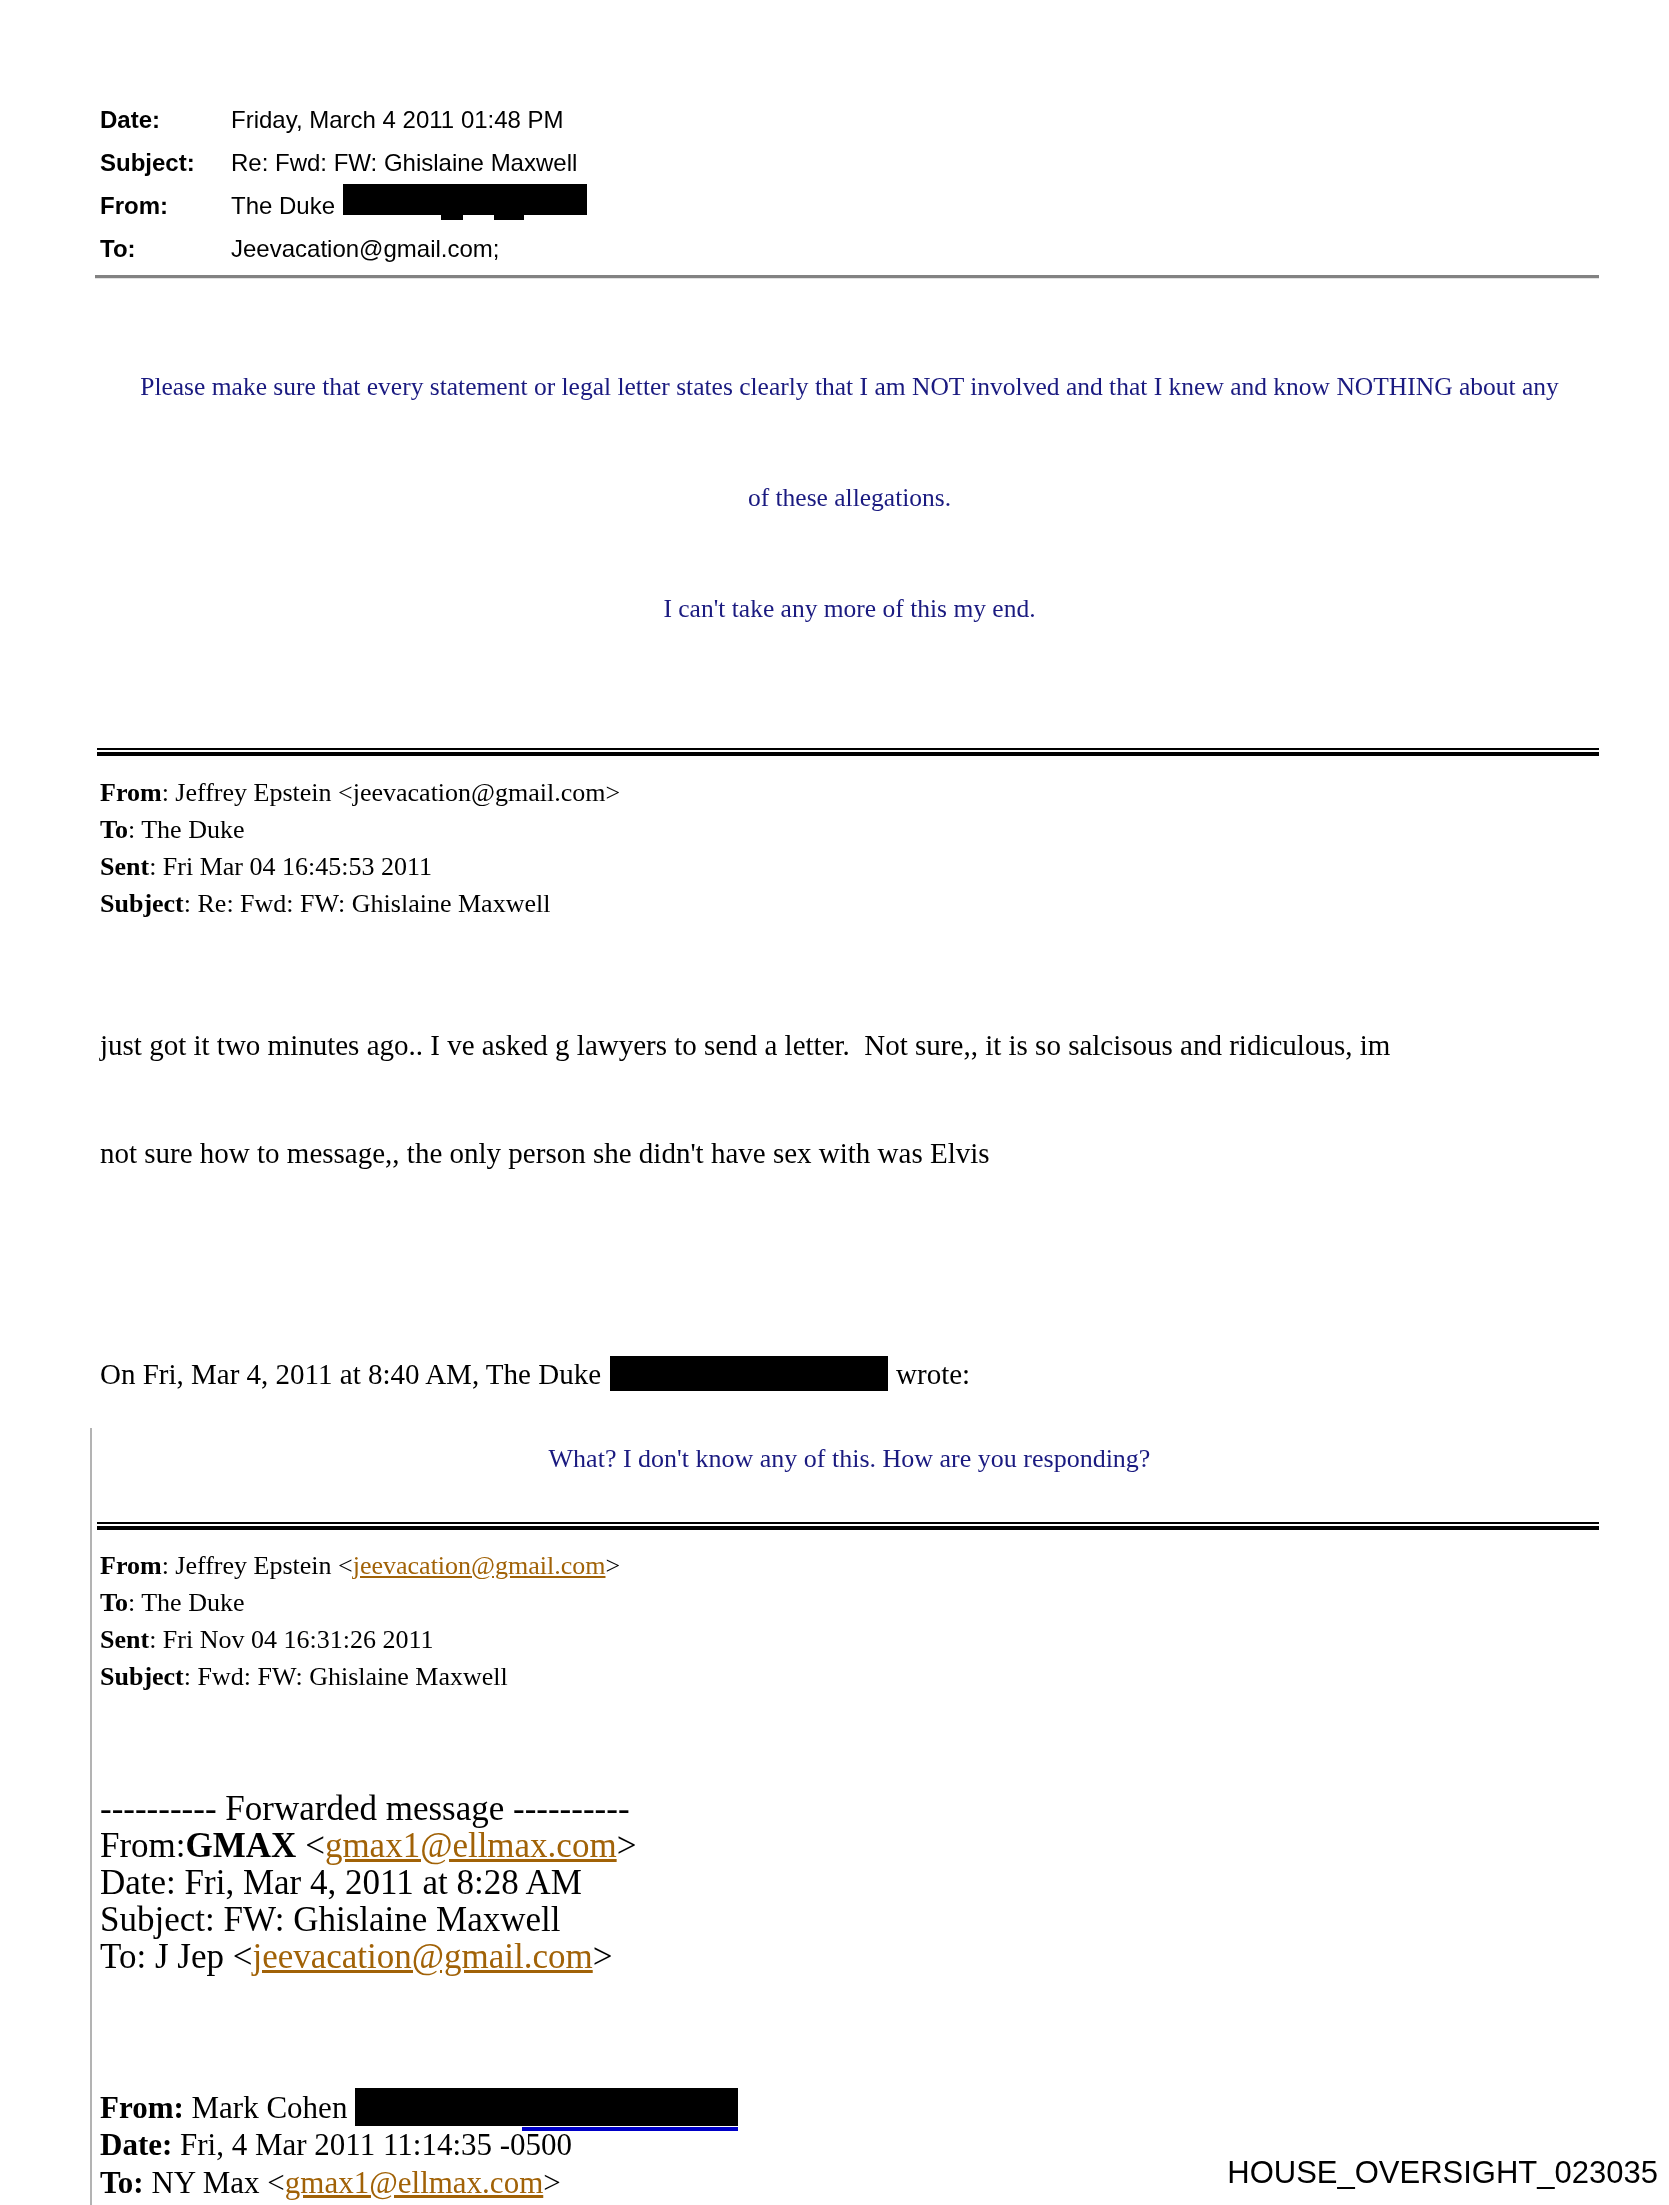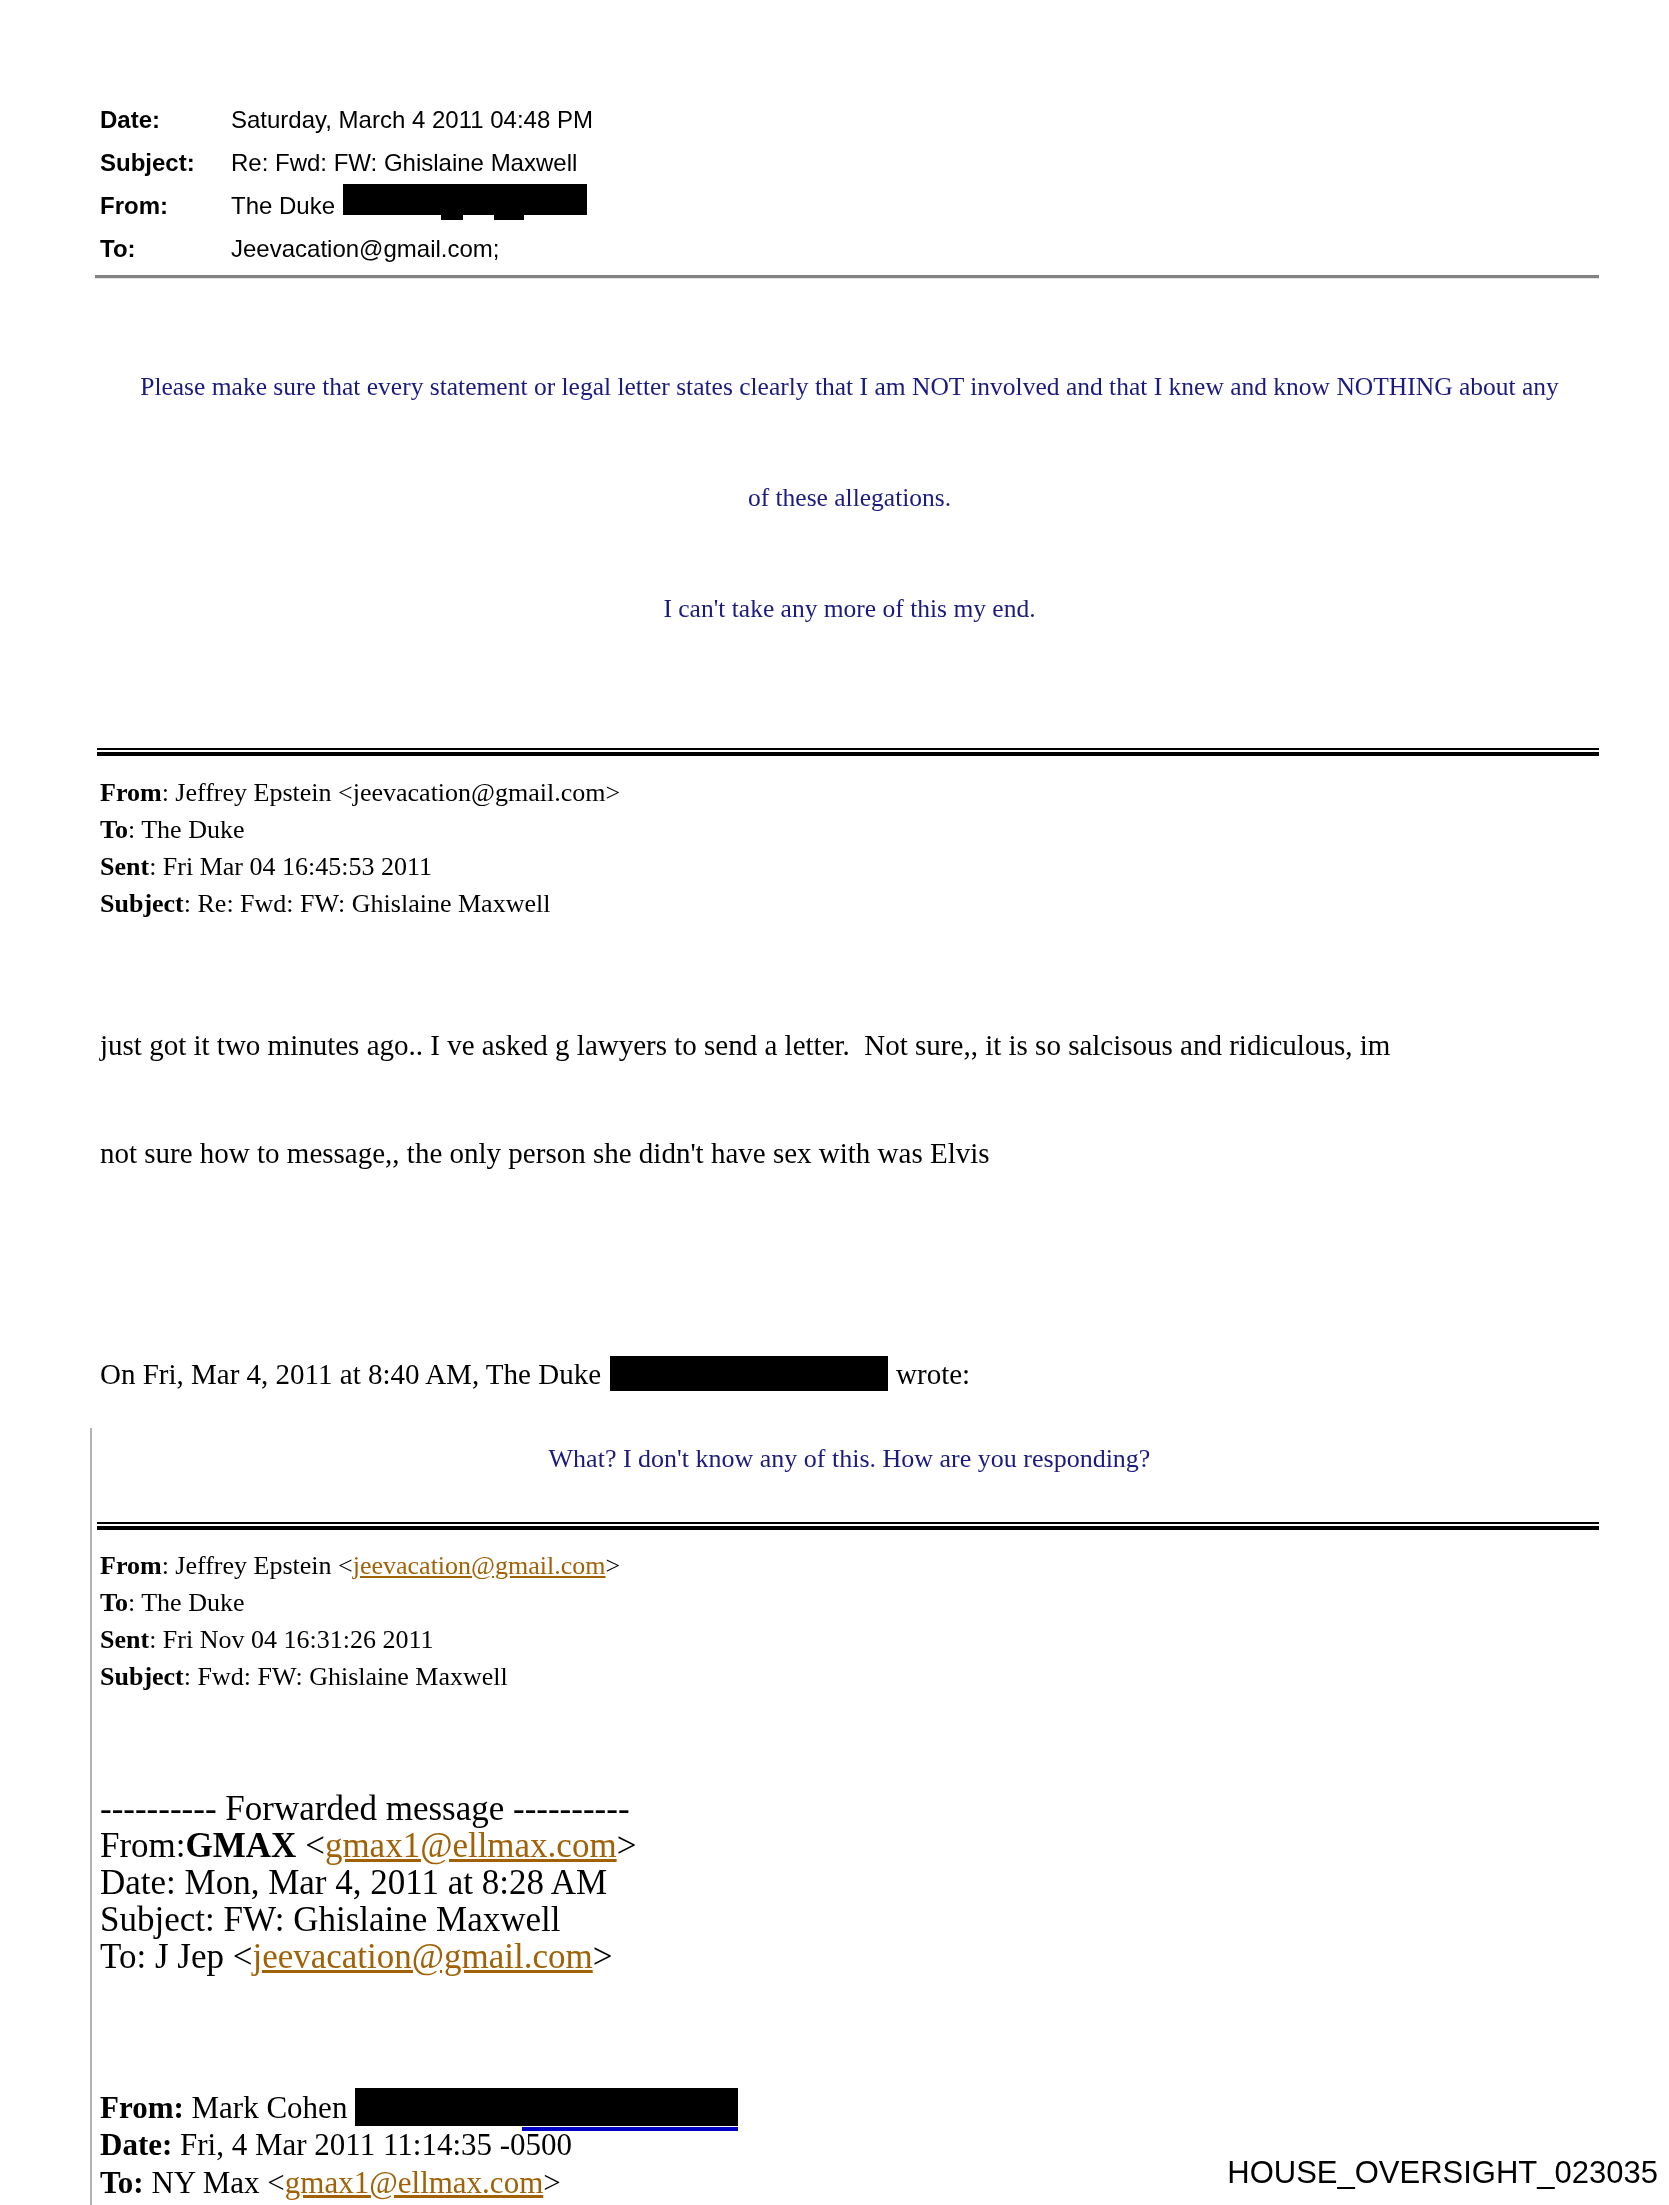--- a/index.html
+++ b/index.html
@@ -148,21 +148,21 @@
   }
 </style>
 </head>
 <body>
 
 <div class="content">
 
   <div class="mail-header">
     <div class="hdr-row">
       <span class="hdr-label">Date:</span>
-      <span class="hdr-value">Saturday, March 4 2011 04:48 PM</span>
+      <span class="hdr-value">Friday, March 4 2011 01:48 PM</span>
     </div>
     <div class="hdr-row">
       <span class="hdr-label">Subject:</span>
       <span class="hdr-value">Re: Fwd: FW: Ghislaine Maxwell</span>
     </div>
     <div class="hdr-row">
       <span class="hdr-label">From:</span>
       <span class="hdr-value">The Duke</span>
       <span class="redact redact-hdr">
           <span class="desc1"></span>
@@ -208,21 +208,21 @@
     <div class="q-headers r2">
       <p><b>From</b><span>: Jeffrey Epstein &lt;</span><a class="email-link" href="#">jeevacation@gmail.com</a><span>&gt;</span></p>
       <p><b>To</b><span>: The Duke</span></p>
       <p><b>Sent</b><span>: Fri Nov 04 16:31:26 2011</span></p>
       <p><b>Subject</b><span>: Fwd: FW: Ghislaine Maxwell</span></p>
     </div>
 
     <div class="fwd1">
       <p>---------- Forwarded message ----------</p>
       <p><span>From:</span><b>GMAX</b><span> &lt;</span><a class="email-link" href="#">gmax1@ellmax.com</a><span>&gt;</span></p>
-      <p><span>Date:</span><span> Mon, Mar 4, 2011 at 8:28 AM</span></p>
+      <p><span>Date:</span><span> Fri, Mar 4, 2011 at 8:28 AM</span></p>
       <p><span>Subject:</span><span> FW: Ghislaine Maxwell</span></p>
       <p><span>To:</span><span> J Jep &lt;</span><a class="email-link" href="#">jeevacation@gmail.com</a><span>&gt;</span></p>
     </div>
 
     <div class="fwd2">
       <p><b>From:</b><span> Mark Cohen </span><span class="redact redact-cohen"><span class="blue-sliver"></span></span></p>
       <p><b>Date:</b><span> Fri, 4 Mar 2011 11:14:35 -0500</span></p>
       <p><b>To:</b><span> NY Max &lt;</span><a class="email-link" href="#">gmax1@ellmax.com</a><span>&gt;</span></p>
 
     </div>

